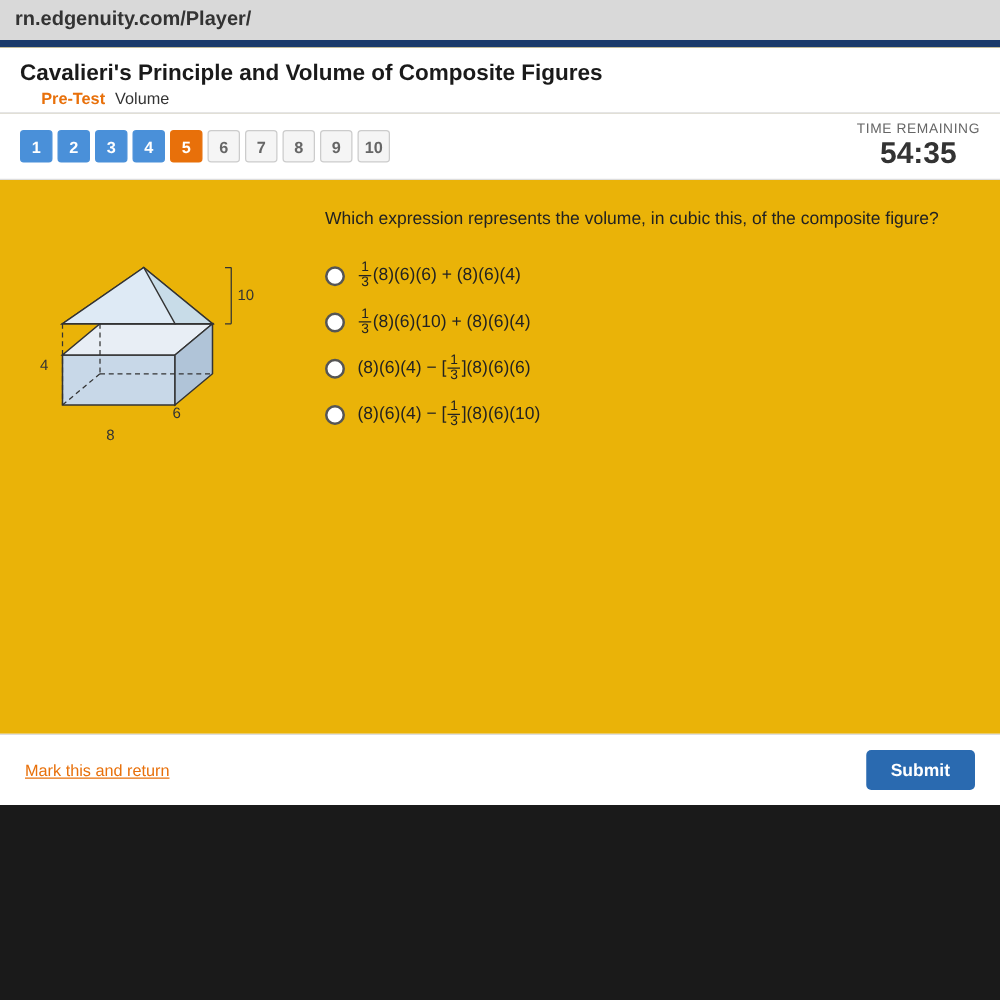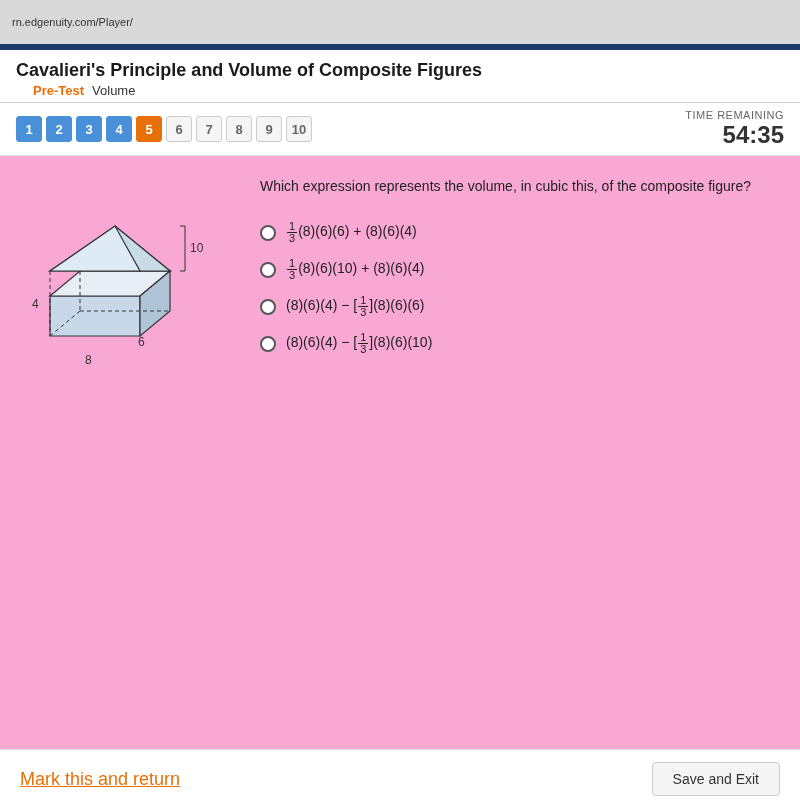--- a/index.html
+++ b/index.html
@@ -6,32 +6,33 @@
     body {
       width: 800px;
       height: 800px;
       background: #1a1a1a;
       font-family: Arial, sans-serif;
       overflow: hidden;
     }
 
     .browser-bar {
       background: #d9d9d9;
-      height: 44px;
+      height: 32px;
       display: flex;
       align-items: center;
       padding: 0 12px;
-      font-size: 11px;
+      font-size: 16px;
       color: #333;
+      font-weight: bold;
     }
 
     .main-container {
-      background: #f9a8d4;
+      background: #eab308;
       width: 100%;
-      height: 764px;
+      height: 612px;
       display: flex;
       flex-direction: column;
     }
 
     .header-bar {
       background: #1a3a6b;
       height: 6px;
     }
 
     .title-bar {
@@ -104,21 +105,21 @@
       border-color: #e8700a;
     }
 
     .q-num.inactive {
       background: #f5f5f5;
       color: #666;
       border-color: #ccc;
     }
 
     .time-remaining {
-      text-align: right;
+      text-align: center;
     }
 
     .time-label {
       font-size: 11px;
       color: #666;
       text-transform: uppercase;
       letter-spacing: 0.5px;
     }
 
     .time-value {
@@ -213,21 +214,21 @@
       display: flex;
       align-items: center;
       justify-content: space-between;
       padding: 12px 20px;
       border-top: 1px solid #ddd;
       background: #fff;
     }
 
     .mark-return-link {
       color: #e8700a;
-      font-size: 18px;
+      font-size: 13px;
       text-decoration: underline;
       cursor: pointer;
     }
 
     .footer-buttons {
       display: flex;
       gap: 8px;
     }
 
     .btn-save {
@@ -382,17 +383,17 @@
           </span>
         </div>
 
       </div>
     </div>
   </div>
 
   <div class="footer-bar">
     <a class="mark-return-link">Mark this and return</a>
     <div class="footer-buttons">
-      <button class="btn-save">Save and Exit</button>
+      <button class="btn-submit">Submit</button>
     </div>
   </div>
 
 </div>
 
 </body></html>

